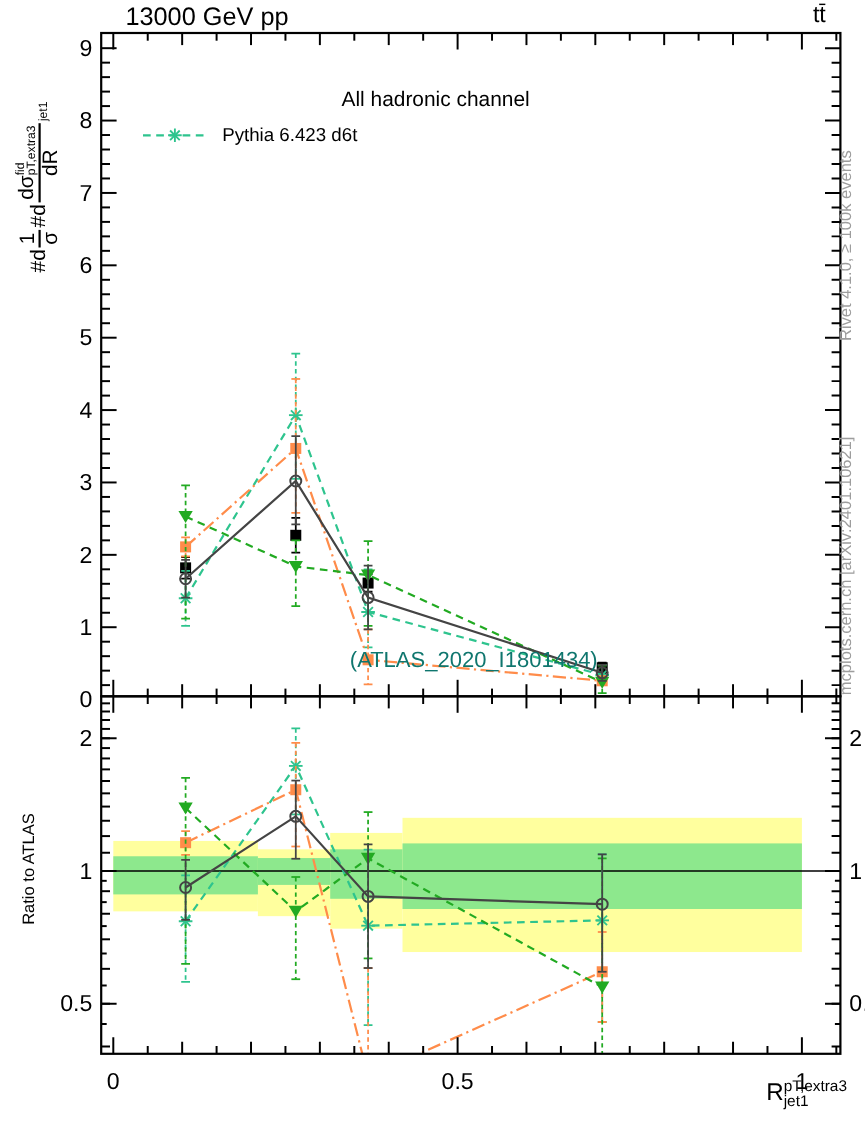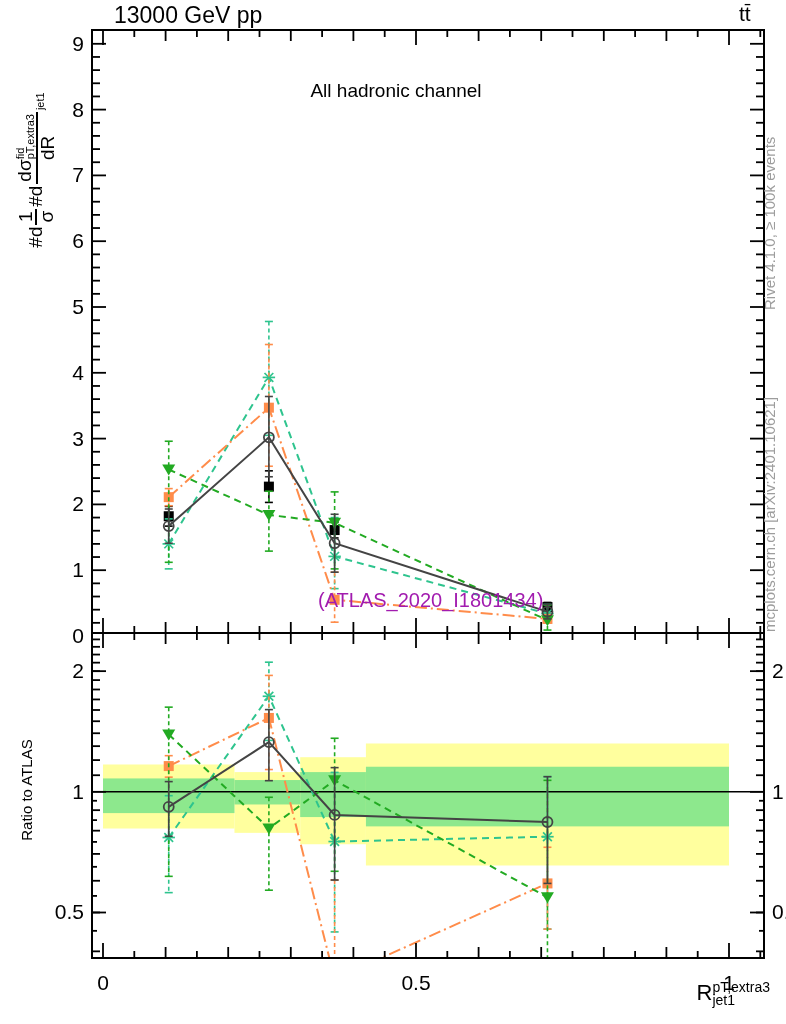--- a/index.html
+++ b/index.html
@@ -3,21 +3,21 @@
 <meta charset="utf-8">
 <style>
   html,body{margin:0;padding:0;background:#fff;}
   #page{position:relative;width:786px;height:1024px;background:#ffffff;overflow:hidden;
         font-family:"Liberation Sans",sans-serif;color:#000;}
   #plot-svg{position:absolute;left:0;top:0;}
   .abs{position:absolute;white-space:nowrap;}
   #header-left{left:114px;top:2px;font-size:23px;}
   #header-right{left:739px;top:2px;font-size:21px;}
   #plot-title{left:246px;top:64px;width:300px;text-align:center;font-size:19px;margin-top:16px;}
-  #watermark{left:318px;top:589px;font-size:20px;color:#a21caf;}
+  #watermark{left:318px;top:589px;font-size:20px;color:#0f766e;}
   .vtext{position:absolute;writing-mode:vertical-rl;transform:rotate(180deg);
          color:#9d9d9d;font-size:15px;}
   #rivet-label{left:761px;top:35px;height:275px;}
   #mcplots-label{left:761px;top:347px;height:285px;}
   #ratio-ylabel{position:absolute;left:-52px;top:780px;width:160px;height:20px;
                 transform:rotate(-90deg);font-size:15px;color:#000;text-align:center;}
   #main-ylabel{position:absolute;left:-104px;top:142px;width:280px;height:56px;
                transform:rotate(-90deg);font-size:19px;display:flex;align-items:center;justify-content:center;gap:2px;}
   .frac{display:inline-block;text-align:center;vertical-align:middle;line-height:1.02;}
   .frac .num{display:block;border-bottom:2px solid #000;padding:0 2px;}
@@ -534,14 +534,28 @@
         <span>&nbsp;</span>
         <span>jet1</span>
       </span>
   </div>
 
   <div class="abs" id="xaxis-label">
     <span>R</span><span class="supsub"><span>pT,extra3</span><span>jet1</span></span>
   </div>
 
   <div class="abs" id="legend">
+      <div class="legend-row">
+        <svg width="62" height="20">
+          <line x1="2" x2="60" y1="10" y2="10" stroke="#2ec48e" stroke-width="2" stroke-dasharray="7,5"></line>
+          <g>
+            <g stroke="#2ec48e" stroke-width="1.7">
+              <line x1="31" y1="3.8" x2="31" y2="16.2"></line>
+              <line x1="24.8" y1="10" x2="37.2" y2="10"></line>
+              <line x1="26.6166" y1="5.6166" x2="35.3834" y2="14.3834"></line>
+              <line x1="26.6166" y1="14.3834" x2="35.3834" y2="5.6166"></line>
+            </g>
+          </g>
+        </svg>
+        <span class="lbl">Pythia 6.423 d6t</span>
+      </div>
     </div>
 </div>
 
 </body></html>

